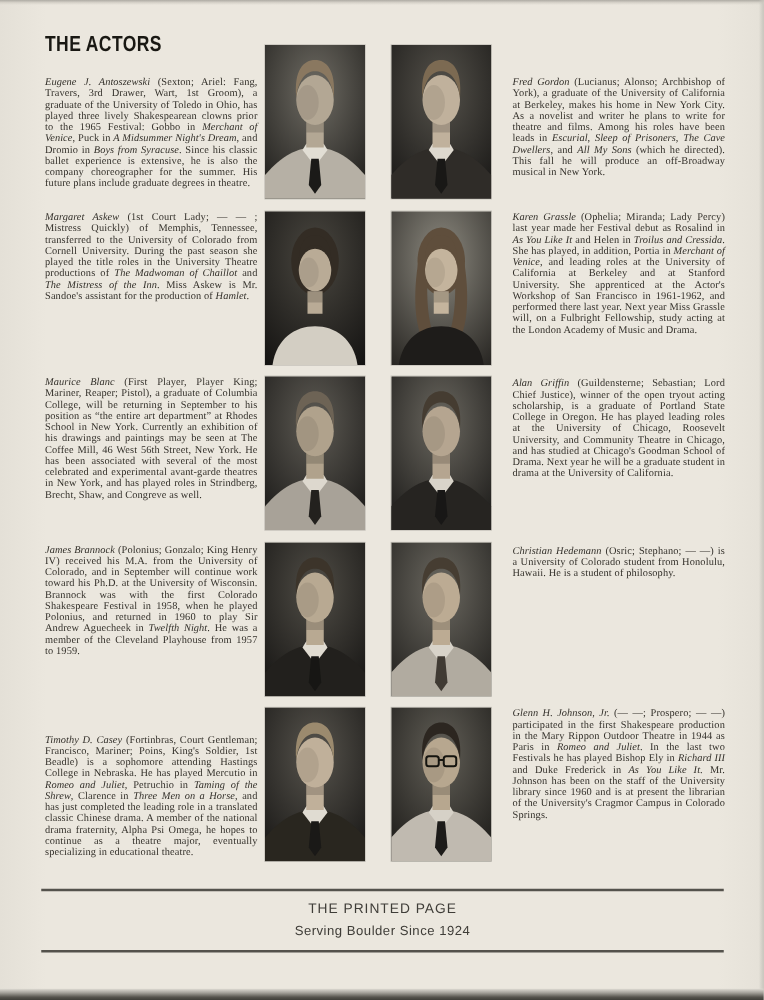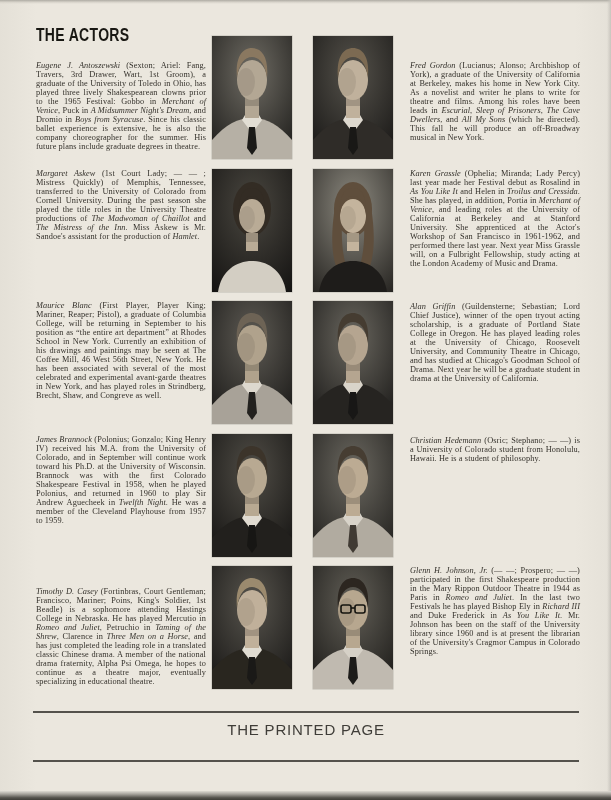--- a/index.html
+++ b/index.html
@@ -33,21 +33,21 @@
   .photo:nth-child(1),.photo:nth-child(2){top:36px;}
   .photo:nth-child(3),.photo:nth-child(4){top:169px;}
   .photo:nth-child(5),.photo:nth-child(6){top:301px;}
   .photo:nth-child(7),.photo:nth-child(8){top:434px;}
   .photo:nth-child(9),.photo:nth-child(10){top:566px;}
 
   .rule{position:absolute;left:33px;width:546px;height:2px;background:#54524c;}
   #rule-top{top:711px;}
   #rule-bottom{top:760px;}
   .footer-line{position:absolute;left:33px;width:546px;text-align:center;font-family:"Liberation Sans","DejaVu Sans",sans-serif;color:#3f3d38;}
-  #footer-line1{top:721px;font-size:15px;letter-spacing:.8px;}
+  #footer-line1{top:721px;font-size:11px;letter-spacing:.8px;}
   #footer-line2{top:739px;font-size:10.5px;letter-spacing:.4px;}
 </style>
 </head>
 <body>
 
 <div id="page">
   <div class="scan-top"></div>
 
   <div id="page-title">THE ACTORS</div>
 
@@ -260,17 +260,18 @@
   <div id="col-right">
       <p class="bio"><i>Fred Gordon</i><span> (Lucianus; Alonso; Archbishop of York), a graduate of the University of California at Berkeley, makes his home in New York City. As a novelist and writer he plans to write for theatre and films. Among his roles have been leads in </span><i>Escurial</i><span>, </span><i>Sleep of Prisoners</i><span>, </span><i>The Cave Dwellers</i><span>, and </span><i>All My Sons</i><span> (which he directed). This fall he will produce an off-Broadway musical in New York.</span></p>
       <p class="bio"><i>Karen Grassle</i><span> (Ophelia; Miranda; Lady Percy) last year made her Festival debut as Rosalind in </span><i>As You Like It</i><span> and Helen in </span><i>Troilus and Cressida</i><span>. She has played, in addition, Portia in </span><i>Merchant of Venice</i><span>, and leading roles at the University of California at Berkeley and at Stanford University. She apprenticed at the Actor's Workshop of San Francisco in 1961-1962, and performed there last year. Next year Miss Grassle will, on a Fulbright Fellowship, study acting at the London Academy of Music and Drama.</span></p>
       <p class="bio"><i>Alan Griffin</i><span> (Guildensterne; Sebastian; Lord Chief Justice), winner of the open tryout acting scholarship, is a graduate of Portland State College in Oregon. He has played leading roles at the University of Chicago, Roosevelt University, and Community Theatre in Chicago, and has studied at Chicago's Goodman School of Drama. Next year he will be a graduate student in drama at the University of California.</span></p>
       <p class="bio"><i>Christian Hedemann</i><span> (Osric; Stephano; — —) is a University of Colorado student from Honolulu, Hawaii. He is a student of philosophy.</span></p>
       <p class="bio"><i>Glenn H. Johnson, Jr.</i><span> (— —; Prospero; — —) participated in the first Shakespeare production in the Mary Rippon Outdoor Theatre in 1944 as Paris in </span><i>Romeo and Juliet</i><span>. In the last two Festivals he has played Bishop Ely in </span><i>Richard III</i><span> and Duke Frederick in </span><i>As You Like It</i><span>. Mr. Johnson has been on the staff of the University library since 1960 and is at present the librarian of the University's Cragmor Campus in Colorado Springs.</span></p>
     </div>
 
   <div class="rule" id="rule-top"></div>
   <div class="footer-line" id="footer-line1">THE PRINTED PAGE</div>
+  <div class="footer-line" id="footer-line2">Serving Boulder Since 1924</div>
   <div class="rule" id="rule-bottom"></div>
 
   <div class="scan-right"></div>
   <div class="scan-bottom"></div>
 </div>
 
 </body></html>

